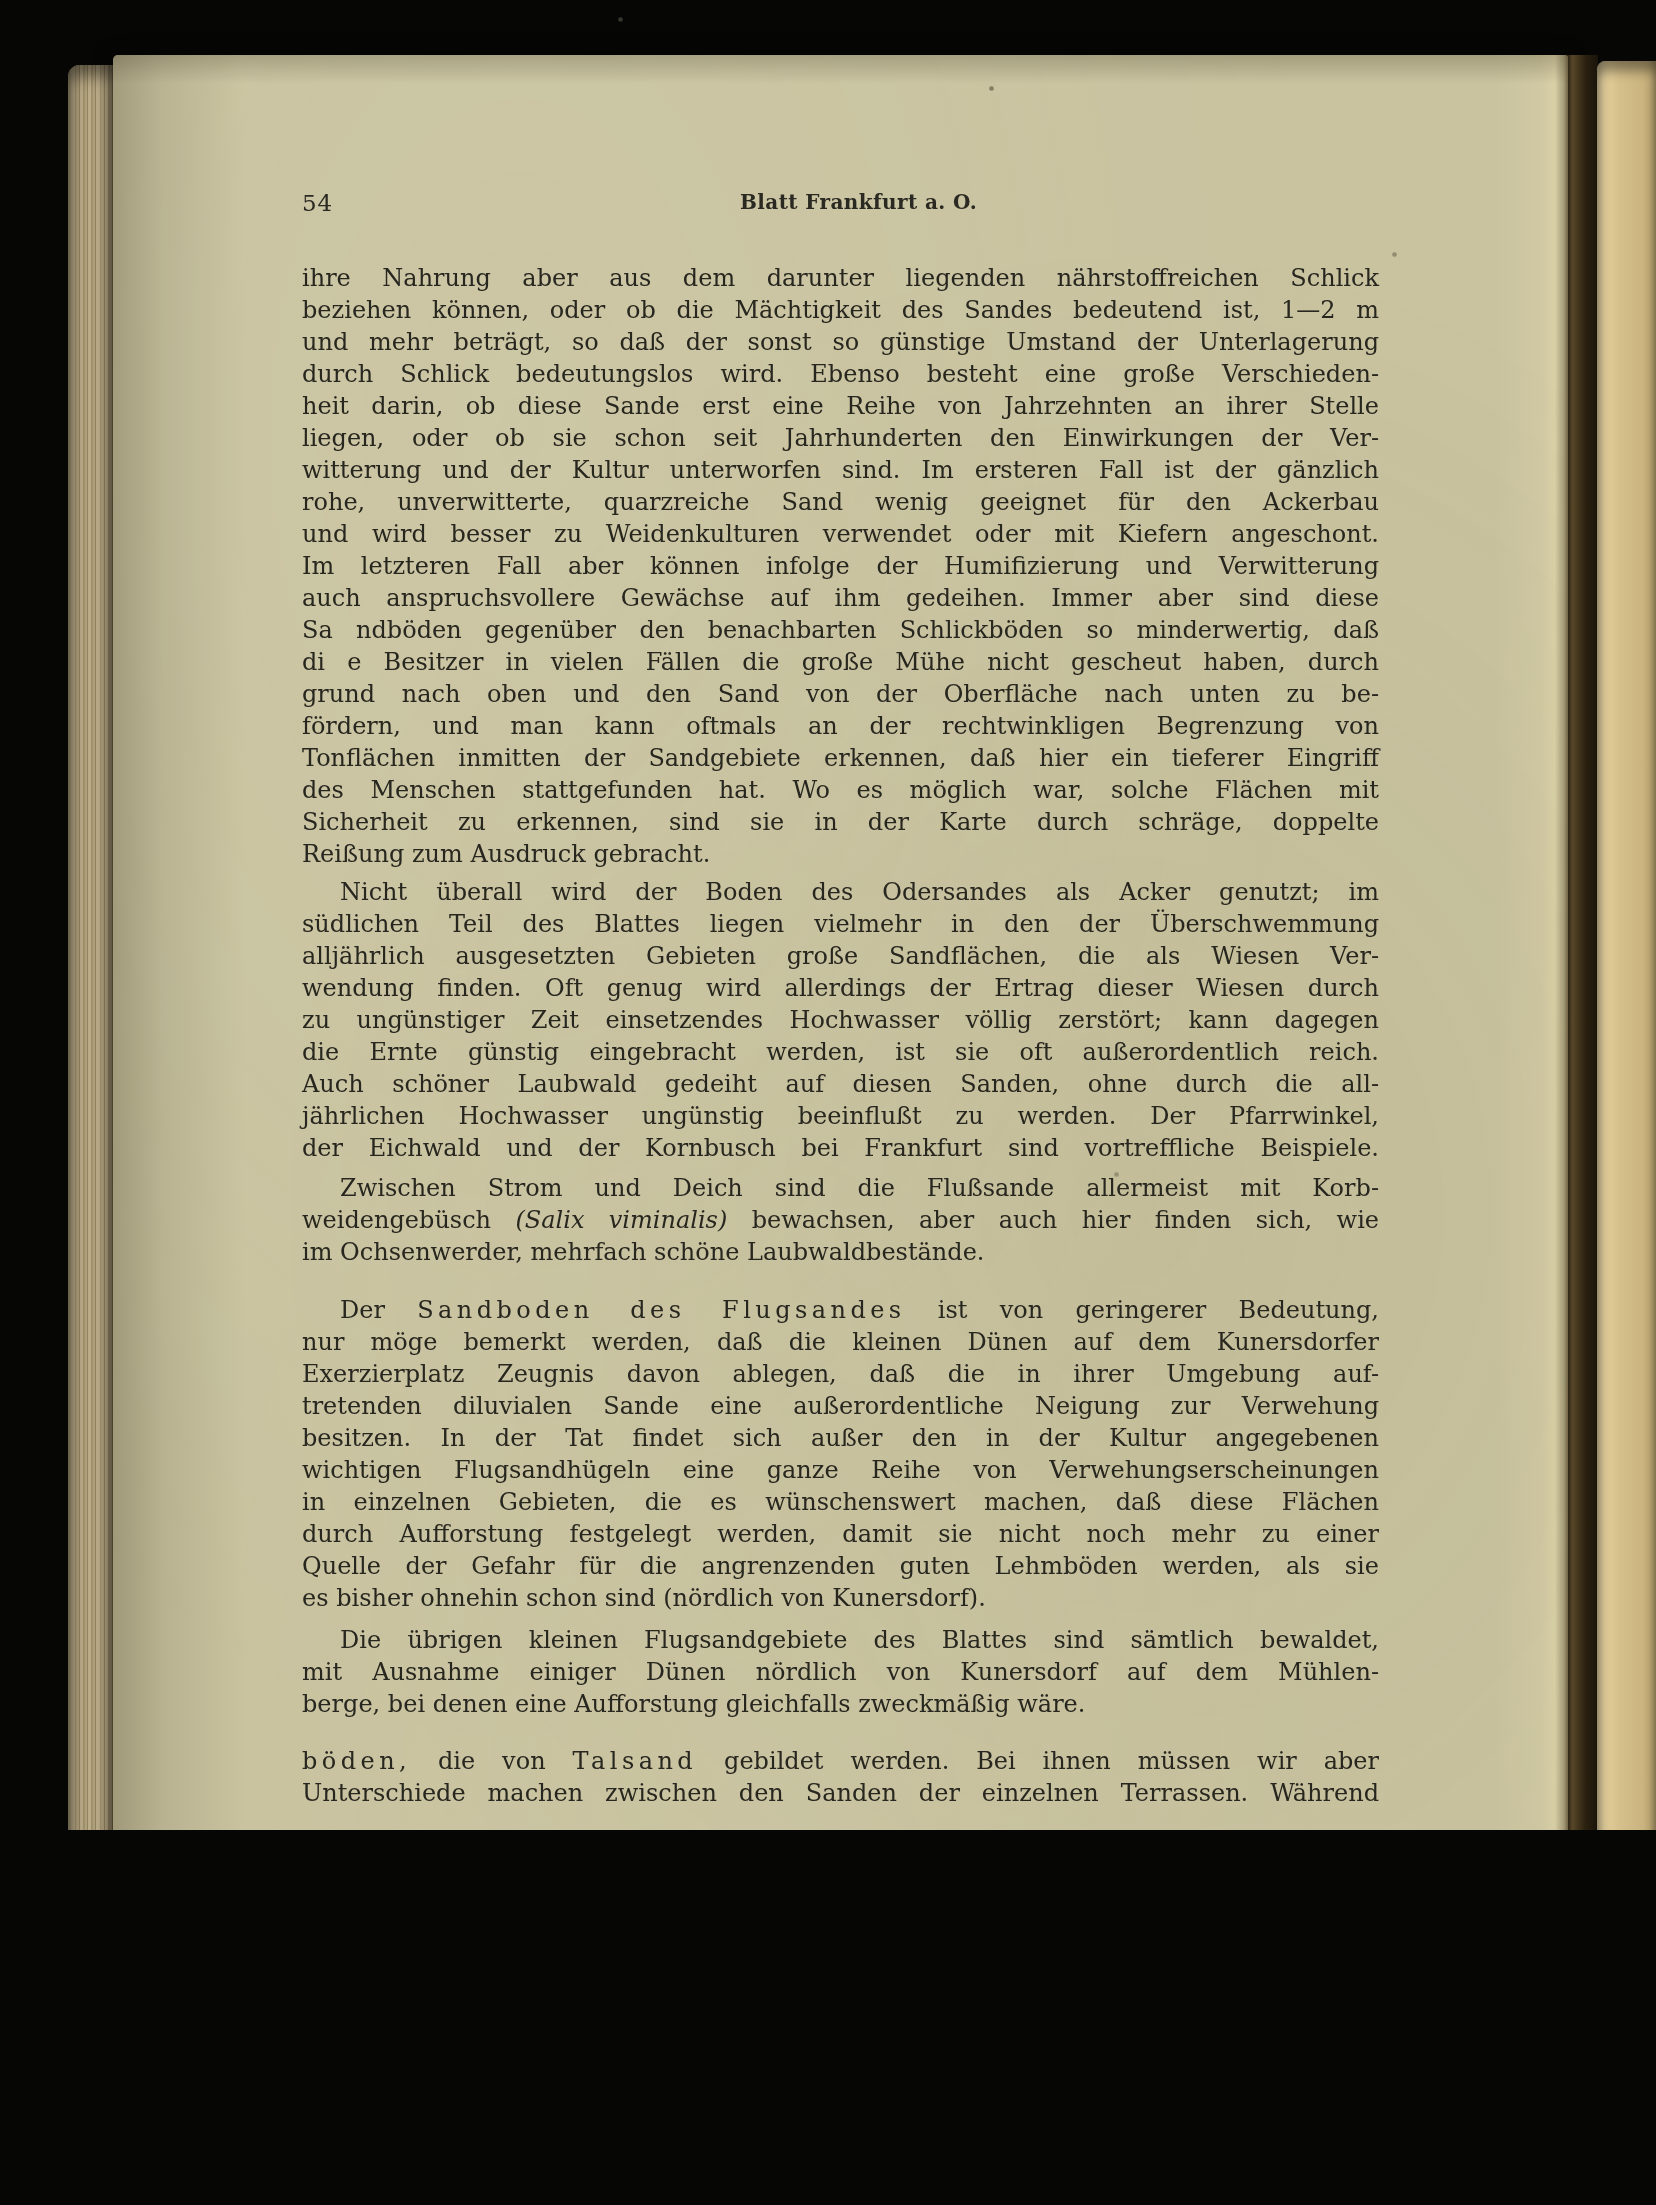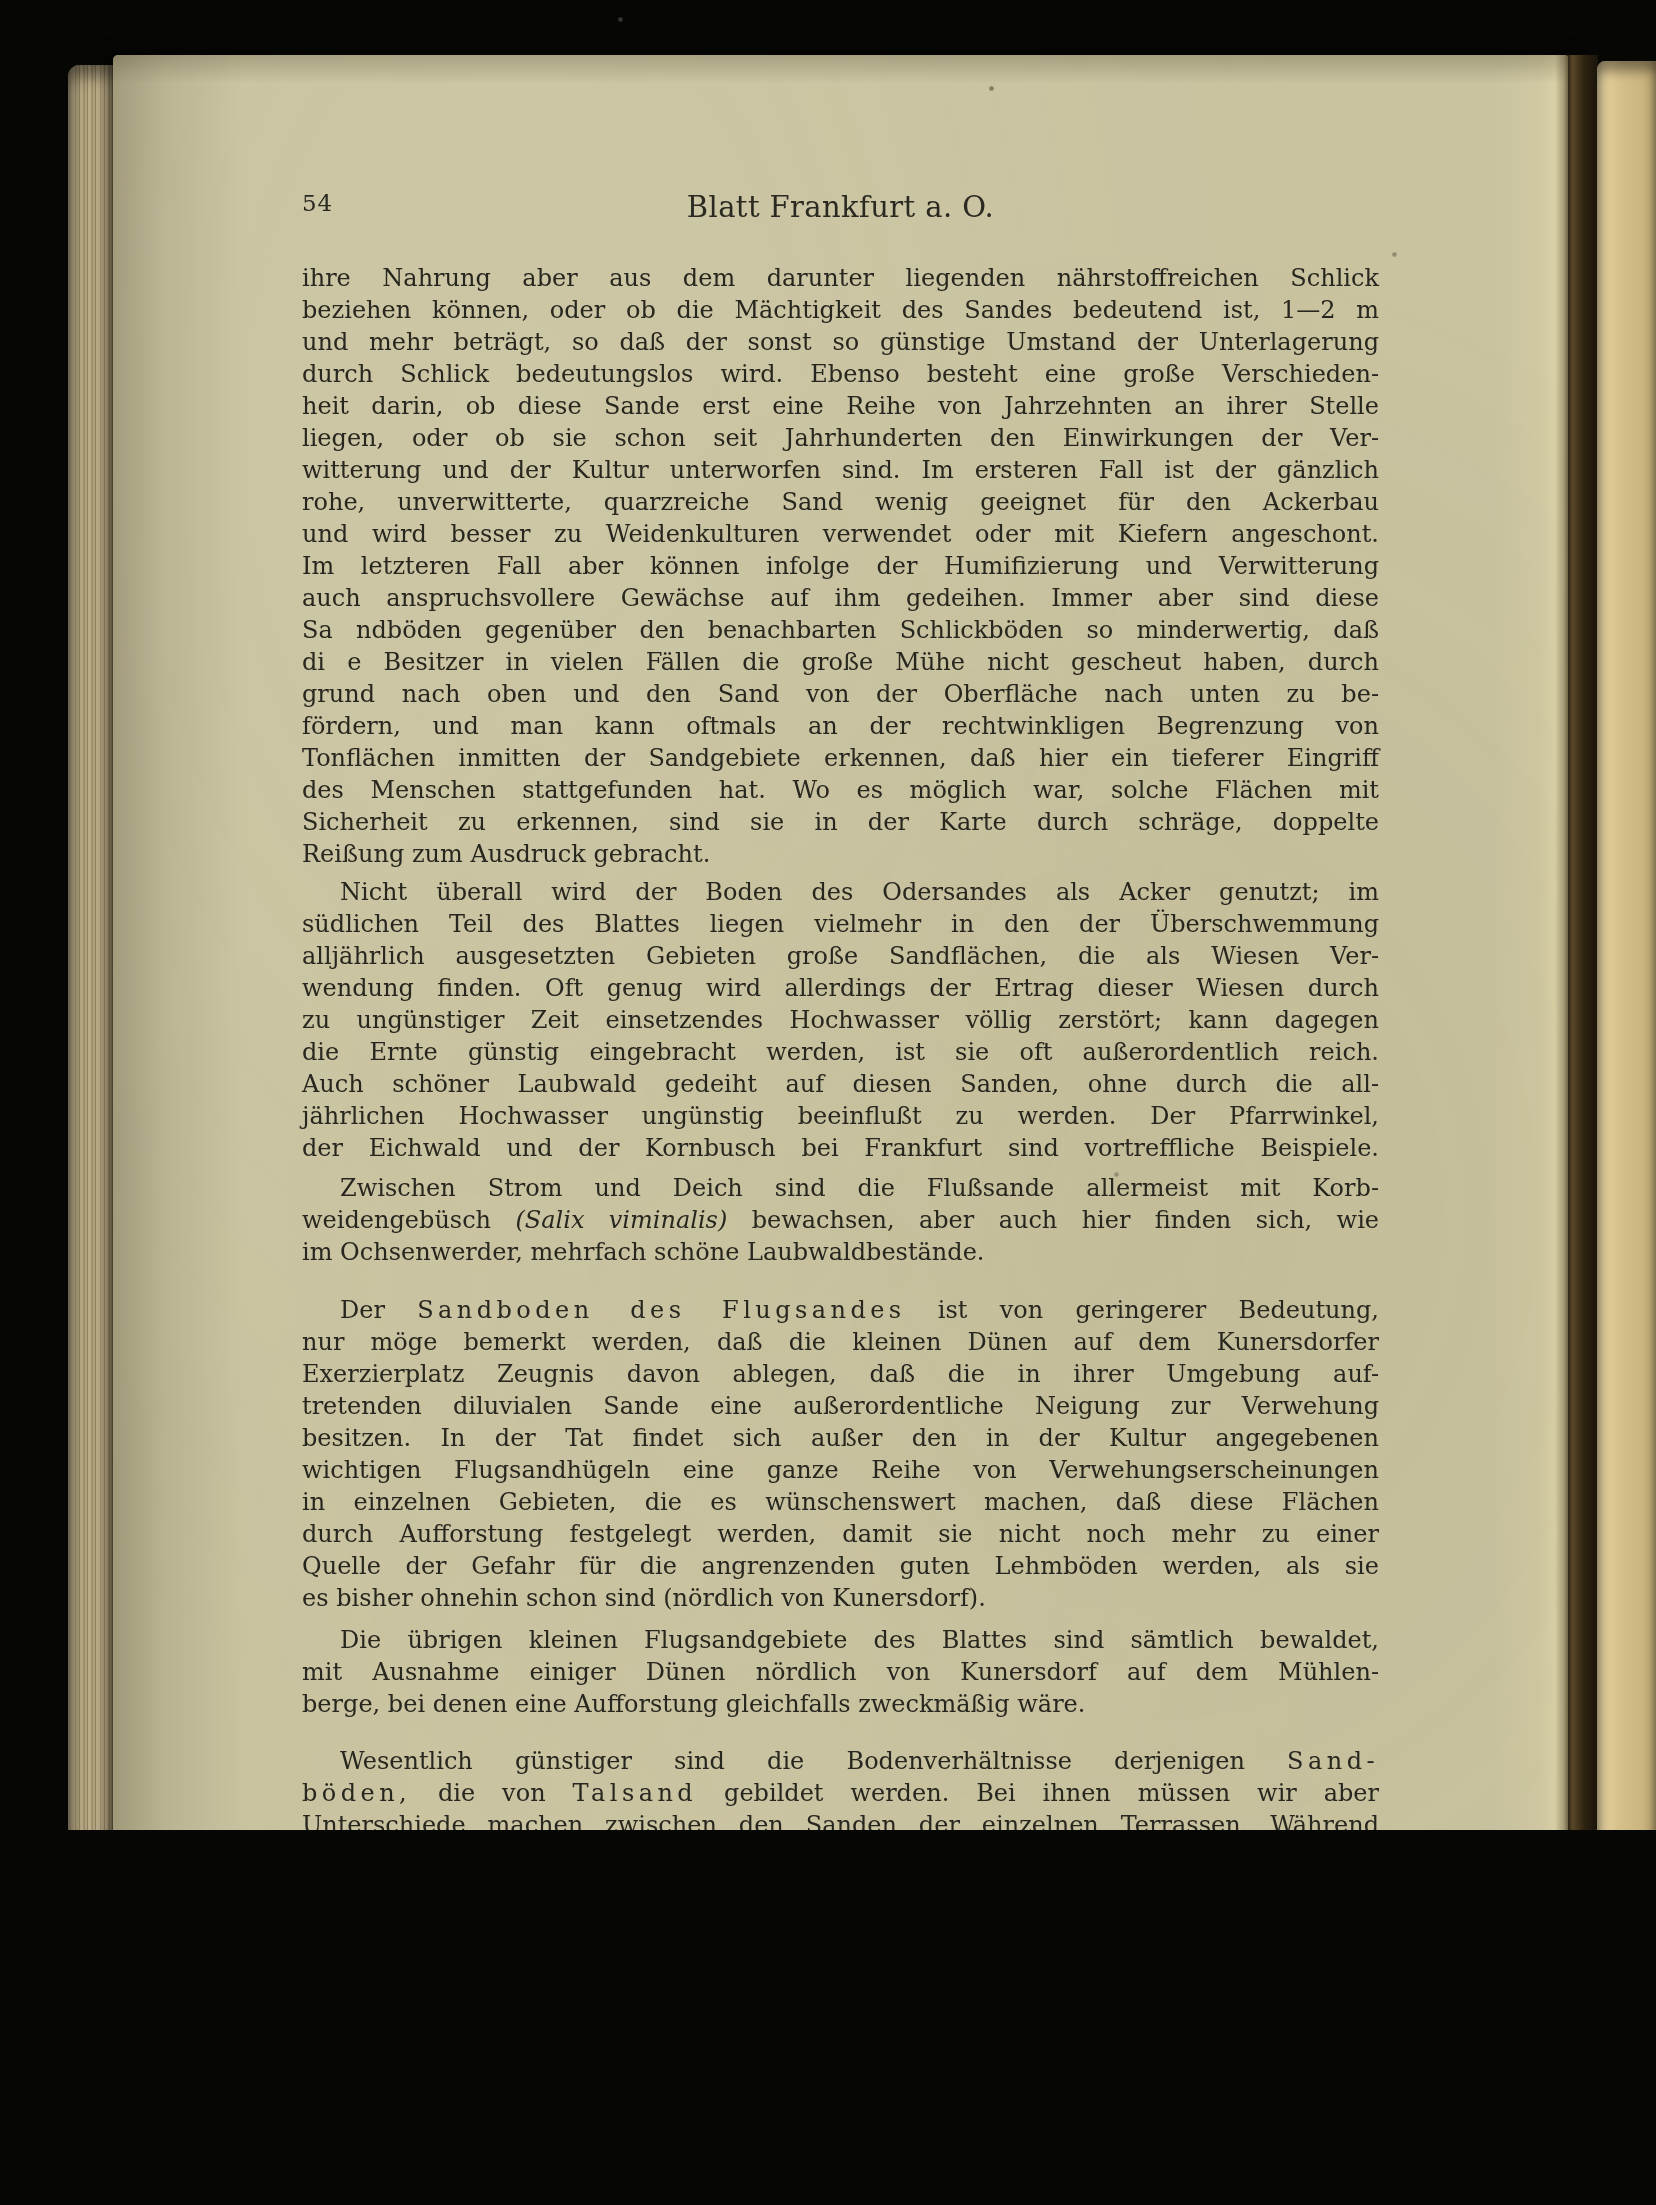--- a/index.html
+++ b/index.html
@@ -28,22 +28,22 @@
   
   .gutter{position:absolute;left:1564px;top:55px;width:34px;height:2093px;
     background:linear-gradient(90deg,rgba(20,14,4,0) 0,#584728 8.3px,#2b2110 21.5px,#19130a 34px);}
   
   .next-page{position:absolute;left:1597px;top:61px;width:60px;height:2075px;
     background:linear-gradient(90deg,#eedcaa 0,#e3cf9b 8.3px,#d5bf8a 23px,#c3ac77 60px);
     border-radius:8.3px 0 0 8.3px;
     box-shadow:inset 0 10px 11.6px rgba(0,0,0,.4), inset 0 -11.6px 13.2px rgba(0,0,0,.45);}
   
   .pagenum{position:absolute;left:302px;top:190px;font-size:23px;color:#2b2a22;letter-spacing:0.8px;}
-  .runtitle{position:absolute;left:302px;top:190px;width:1077px;text-align:center;
-    font-size:29px;font-weight:400;color:#2b2a22;letter-spacing:0.4px;}
+  .runtitle{position:absolute;left:320px;top:190px;width:1077px;text-align:center;
+    font-size:20px;font-weight:700;color:#2b2a22;letter-spacing:0.4px;}
   
   .textblock{position:absolute;left:302px;top:262px;width:1077px;
     font-size:24px;line-height:32px;color:#28271f;}
   .line{text-align:justify;text-align-last:justify;text-justify:inter-word;white-space:normal;}
   .line.last{text-align:center;text-align-last:left;}
   .line.indent{text-indent:38px;}
   .i{font-style:italic;}
   .sp{letter-spacing:.185em;}
   
   .specks{position:absolute;left:0;top:0;width:2.5px;height:2.5px;border-radius:50%;
@@ -124,21 +124,20 @@
         <div class="line">durch Aufforstung festgelegt werden, damit sie nicht noch mehr zu einer</div>
         <div class="line">Quelle der Gefahr für die angrenzenden guten Lehmböden werden, als sie</div>
         <div class="line last">es bisher ohnehin schon sind (nördlich von Kunersdorf).</div>
       </div>
       <div style="margin-top: 10px;">
         <div class="line indent">Die übrigen kleinen Flugsandgebiete des Blattes sind sämtlich bewaldet,</div>
         <div class="line">mit Ausnahme einiger Dünen nördlich von Kunersdorf auf dem Mühlen-</div>
         <div class="line last">berge, bei denen eine Aufforstung gleichfalls zweckmäßig wäre.</div>
       </div>
       <div style="margin-top: 25px;">
-        <div class="line indent"><span>Wesentlich günstiger sind die Bodenverhältnisse derjenigen </span><span class="sp">Sand-</span></div>
         <div class="line"><span class="sp">böden,</span><span> die von </span><span class="sp">Talsand</span><span> gebildet werden. Bei ihnen müssen wir aber</span></div>
         <div class="line">Unterschiede machen zwischen den Sanden der einzelnen Terrassen. Während</div>
       </div>
     </div>
 
   <div class="specks"></div>
 </div>
 
 
 </body></html>

